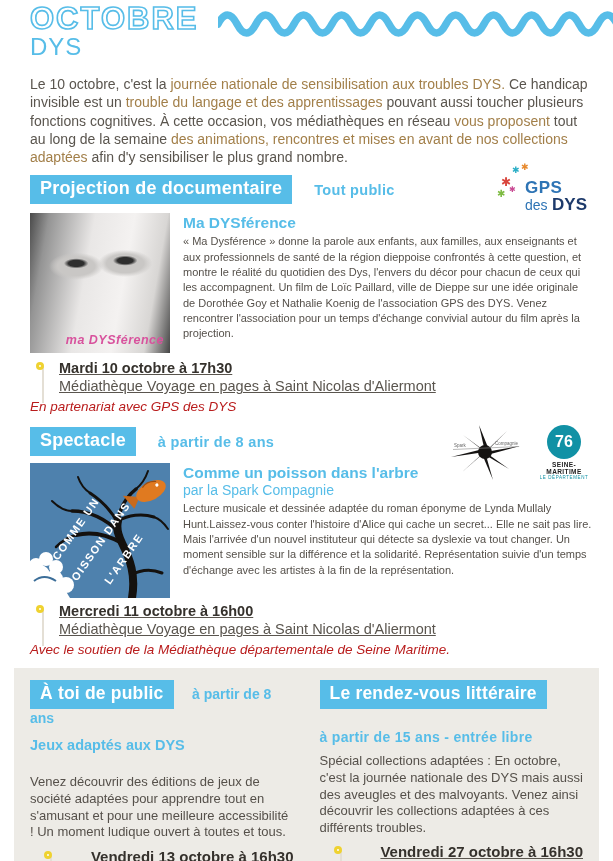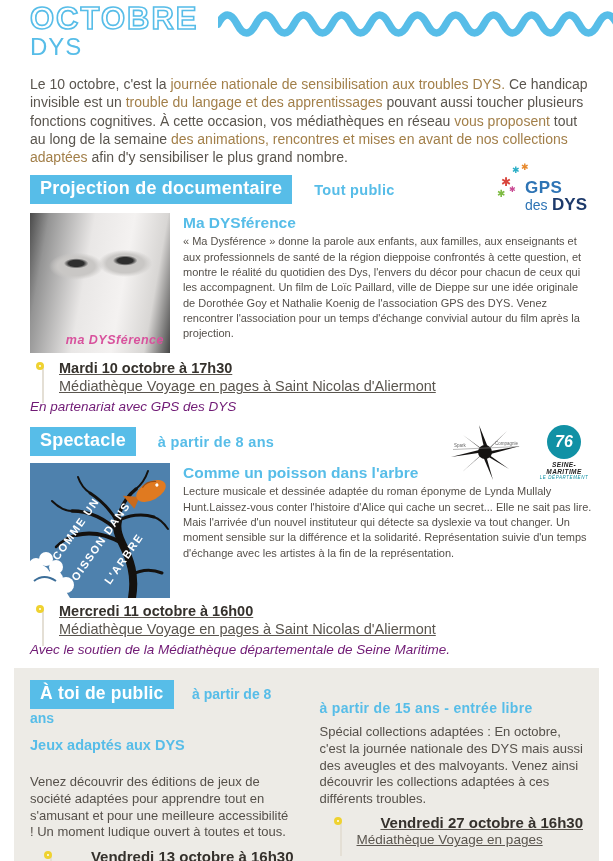--- a/index.html
+++ b/index.html
@@ -63,25 +63,25 @@
 
   
   .date-item { position:relative; padding-left:29px; margin-top:6px;text-decoration:underline; }
   .tl-line { position:absolute; left:12px; top:7px; bottom:-8px; width:2px; background:#E4DFD5; }
   .tl-dot {
     position:absolute; left:6px; top:3px; width:8px; height:8px; background:#fff;
     border:3px solid #EFD230; border-radius:50%; z-index:1;
   }
   .date-line { font-weight:800; font-size:14.5px; color:#35312C; line-height:18px; }
   .loc-line { font-size:14.5px; color:#5A554E; line-height:18px; }
-  .partner { margin-top:3px; font-style:italic; color:#701a75; font-size:13.5px; line-height:17px; }
+  .partner { margin-top:3px; font-style:italic; color:#b91c1c; font-size:13.5px; line-height:17px; }
 
   
   .spectacle-logos { position:absolute; right:0px; top:-2px; display:flex; align-items:flex-start; gap:12px; }
-  .dept-logo { width:58px; text-align:center;font-style:italic; }
+  .dept-logo { width:58px; text-align:center; }
   .dept-circle {
     width:34px; height:34px; margin:0 auto; background:#1191A5; border-radius:50%;
     color:#fff; font-weight:800; font-size:16px; line-height:34px; text-align:center;
   }
   .dept-name { margin-top:2px; font-size:6.5px; font-weight:800; color:#222; letter-spacing:0.4px; }
   .dept-sub { font-size:4.5px; color:#1191A5; letter-spacing:0.6px; }
 
   
   .panel {
     margin:10px -6px 0 -16px; background:#EDEBE6;
@@ -214,20 +214,21 @@
         <path d="M-6 -7 Q 1 -11 9 -6" stroke="#9a4d12" stroke-width="1.2" fill="none"></path>
       </g>
       <g fill="#ffffff" font-weight="bold" font-size="11" letter-spacing="1.5" font-family="'Liberation Sans',sans-serif">
         <text x="28" y="98" transform="rotate(-55 28 98)">COMME UN</text>
         <text x="42" y="126" transform="rotate(-55 42 126)">POISSON DANS</text>
         <text x="80" y="122" transform="rotate(-55 80 122)">L'ARBRE</text>
       </g>
     </svg>
     <div class="content-text">
       <div class="item-title">Comme un poisson dans l'arbre</div>
+      <div class="item-subtitle">par la Spark Compagnie</div>
       <div class="item-body">Lecture musicale et dessinée adaptée du roman éponyme de Lynda Mullaly Hunt.Laissez-vous conter l'histoire d'Alice qui cache un secret... Elle ne sait pas lire. Mais l'arrivée d'un nouvel instituteur qui détecte sa dyslexie va tout changer. Un moment sensible sur la différence et la solidarité. Représentation suivie d'un temps d'échange avec les artistes à la fin de la représentation.</div>
     </div>
   </div>
 
   <div class="date-item" style="margin-top:4px;">
     <span class="tl-line"></span>
     <span class="tl-dot"></span>
     <div class="date-line">Mercredi 11 octobre à 16h00</div>
     <div class="loc-line">Médiathèque Voyage en pages à Saint Nicolas d'Aliermont</div>
   </div>
@@ -245,20 +246,21 @@
       <div class="date-item">
         <span class="tl-line"></span>
         <span class="tl-dot"></span>
         <div class="date-line">Vendredi 13 octobre à 16h30</div>
         <div class="loc-line">Médiathèque Voyage en pages</div>
         <div class="loc-line">à Saint Nicolas d'Aliermont</div>
       </div>
     </div>
 
     <div class="col">
+      <span class="chip">Le rendez-vous littéraire</span>
       <span class="col-audience right-aud">à partir de 15 ans - entrée libre</span>
       <div class="col-body" style="margin-top:8px;">Spécial collections adaptées : En octobre, c'est la journée nationale des DYS mais aussi des aveugles et des malvoyants. Venez ainsi découvrir les collections adaptées à ces différents troubles.</div>
       <div class="date-item">
         <span class="tl-line"></span>
         <span class="tl-dot"></span>
         <div class="date-line">Vendredi 27 octobre à 16h30</div>
         <div class="loc-line">Médiathèque Voyage en pages</div>
 
       </div>
     </div>

